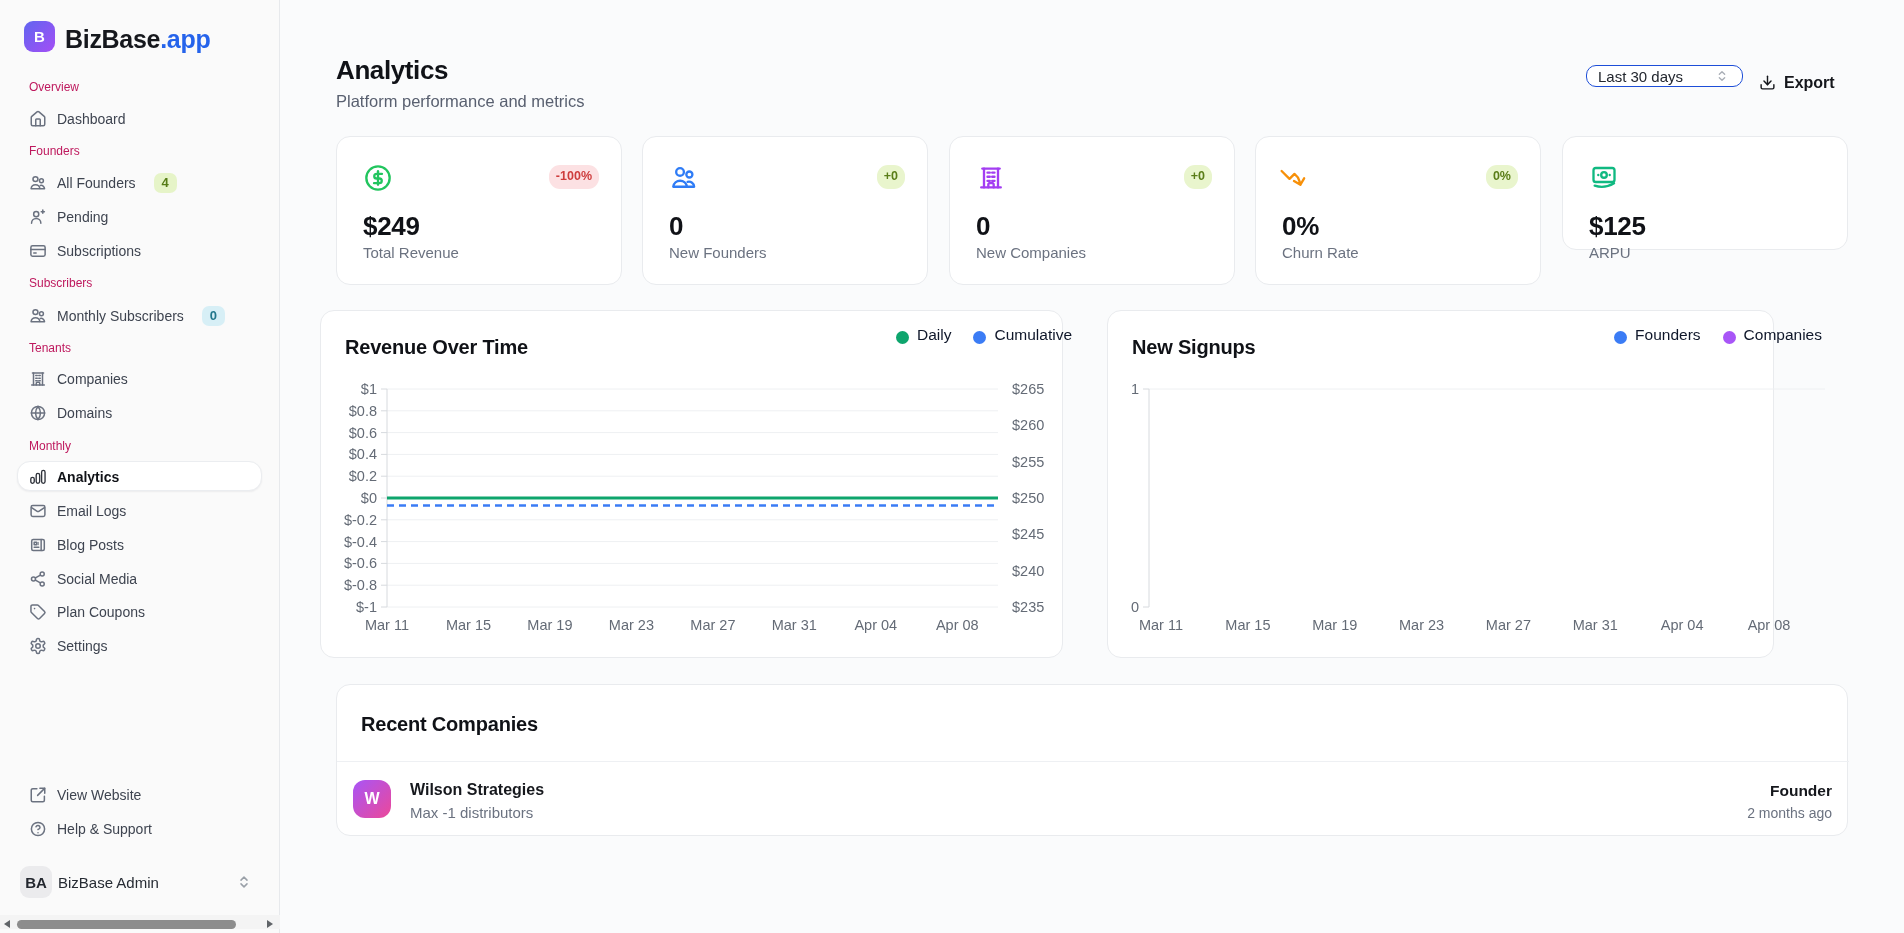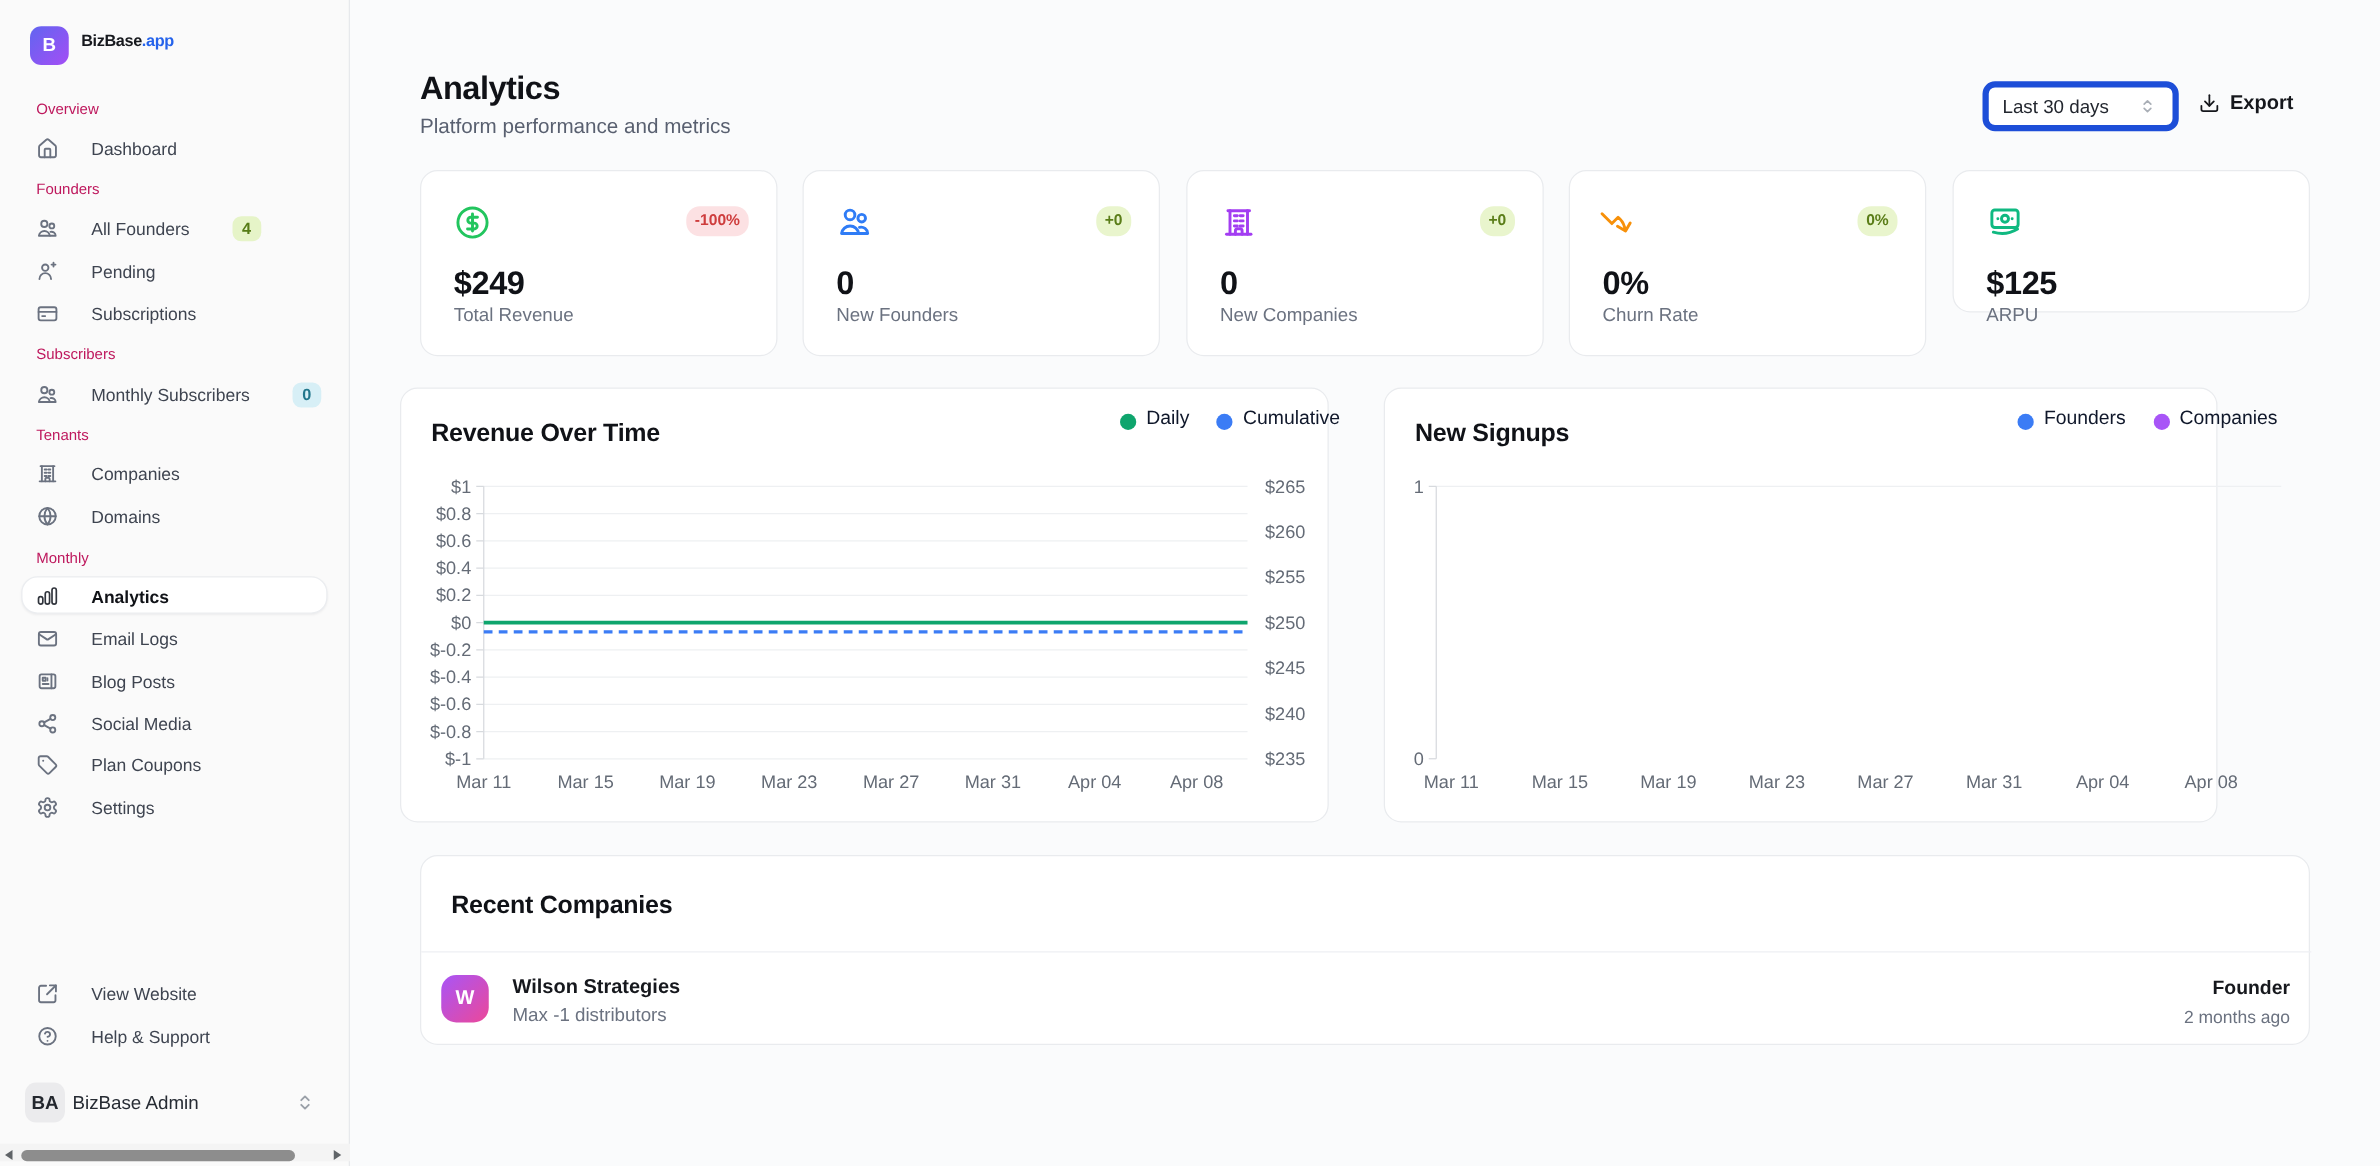--- a/index.html
+++ b/index.html
@@ -1,38 +1,38 @@
 <!DOCTYPE html>
 <html><head>
 <meta charset="utf-8">
 <style>
 *{margin:0;padding:0;box-sizing:border-box}
 html,body{width:1904px;height:933px;overflow:hidden}
 body{font-family:"Liberation Sans",sans-serif;background:#fafbfc;position:relative;color:#111318}
 .sb{position:absolute;left:0;top:0;width:280px;height:933px;background:#fafafa;border-right:1px solid #e7e9ec}
 .logo{position:absolute;left:24px;top:21px;width:31px;height:31px;border-radius:9px;background:linear-gradient(135deg,#6165f0,#a44ef5);color:#fff;font-weight:700;font-size:15px;display:flex;align-items:center;justify-content:center}
-.lname{position:absolute;left:65px;top:25px;font-size:13px;font-weight:700;letter-spacing:-.3px;color:#16181d}
+.lname{position:absolute;left:65px;top:25px;font-size:25px;font-weight:700;letter-spacing:-.3px;color:#16181d}
 .lname b{color:#2563eb;font-weight:700}
 .nh{position:absolute;left:29px;font-size:12px;font-weight:400;color:#be185d;line-height:16px}
-.nav{position:absolute;left:29px;height:34px;display:flex;align-items:center;gap:26px;color:#3e4450;font-size:14px;font-weight:500;white-space:nowrap}
+.nav{position:absolute;left:29px;height:34px;display:flex;align-items:center;gap:10px;color:#3e4450;font-size:14px;font-weight:500;white-space:nowrap}
 .nav svg{color:#6b7280;flex:0 0 auto}
 .nav.act{color:#101217;font-weight:600}
 .nav.act svg{color:#30343c}
 .actbox{position:absolute;left:17px;top:461px;width:245px;height:30px;background:#fff;border:1px solid #ebedf0;border-radius:13px;box-shadow:0 1px 2px rgba(16,24,40,.06)}
 .b4{margin-left:8px;background:#e6f4c8;color:#567c16;font-size:13px;font-weight:600;padding:2px 8px;border-radius:7px;line-height:16px}
 .b0{margin-left:8px;background:#d7eff6;color:#22778c;font-size:13px;font-weight:600;padding:2px 8px;border-radius:7px;line-height:16px}
 .ba{position:absolute;left:20px;top:866px;width:32px;height:32px;border-radius:9px;background:#ebebed;color:#23272e;font-size:15px;font-weight:600;display:flex;align-items:center;justify-content:center}
 .baname{position:absolute;left:58px;top:874px;font-size:15px;color:#262b33;font-weight:500}
 .updown{position:absolute;left:235px;top:873px;color:#9aa0a8}
 .hsb{position:absolute;left:0;top:915px;width:280px;height:14px;background:#f4f4f4}
 .thumb{position:absolute;left:17px;top:919.5px;width:219px;height:9.5px;border-radius:5px;background:#8d8d8d}
 .harr{position:absolute;top:919.5px;width:0;height:0;border-top:4.8px solid transparent;border-bottom:4.8px solid transparent}
 .h1{position:absolute;left:336px;top:55px;font-size:26px;font-weight:700;letter-spacing:-.4px;color:#101217}
 .sub{position:absolute;left:336px;top:92px;font-size:16.5px;color:#596070}
-.sel{position:absolute;left:1586px;top:65px;width:157px;height:40px;background:#fff;border:5px solid #1d4ed8;border-radius:10px;display:flex;align-items:center;padding:0 12px 0 11px;font-size:15px;color:#23272f}
+.sel{position:absolute;left:1586px;top:65px;width:157px;height:22px;background:#fff;border:1px solid #1d4ed8;border-radius:10px;display:flex;align-items:center;padding:0 12px 0 11px;font-size:15px;color:#23272f}
 .sel svg{margin-left:auto;color:#a9aeb6}
 .exp{position:absolute;left:1759px;top:74px;display:flex;gap:8px;font-size:16px;font-weight:600;color:#15171c}
 .card{position:absolute;background:#fff;border:1px solid #e9ebee;border-radius:14px}
 .sicon{position:absolute;left:27px;top:27px}
 .badge{position:absolute;top:28px;right:22px;font-size:12.5px;font-weight:600;padding:5px 7px;border-radius:11px;line-height:13.5px}
 .bred{background:#fce1e3;color:#ce3d3d}
 .bgrn{background:#e9f5cd;color:#5a7d18}
 .sval{position:absolute;left:26px;top:74px;font-size:26px;font-weight:800;letter-spacing:-.3px;color:#101217}
 .slab{position:absolute;left:26px;top:107px;font-size:15px;color:#6b7280}
 .ct{position:absolute;left:24px;top:25px;font-size:20px;font-weight:700;letter-spacing:-.2px;color:#101217}

